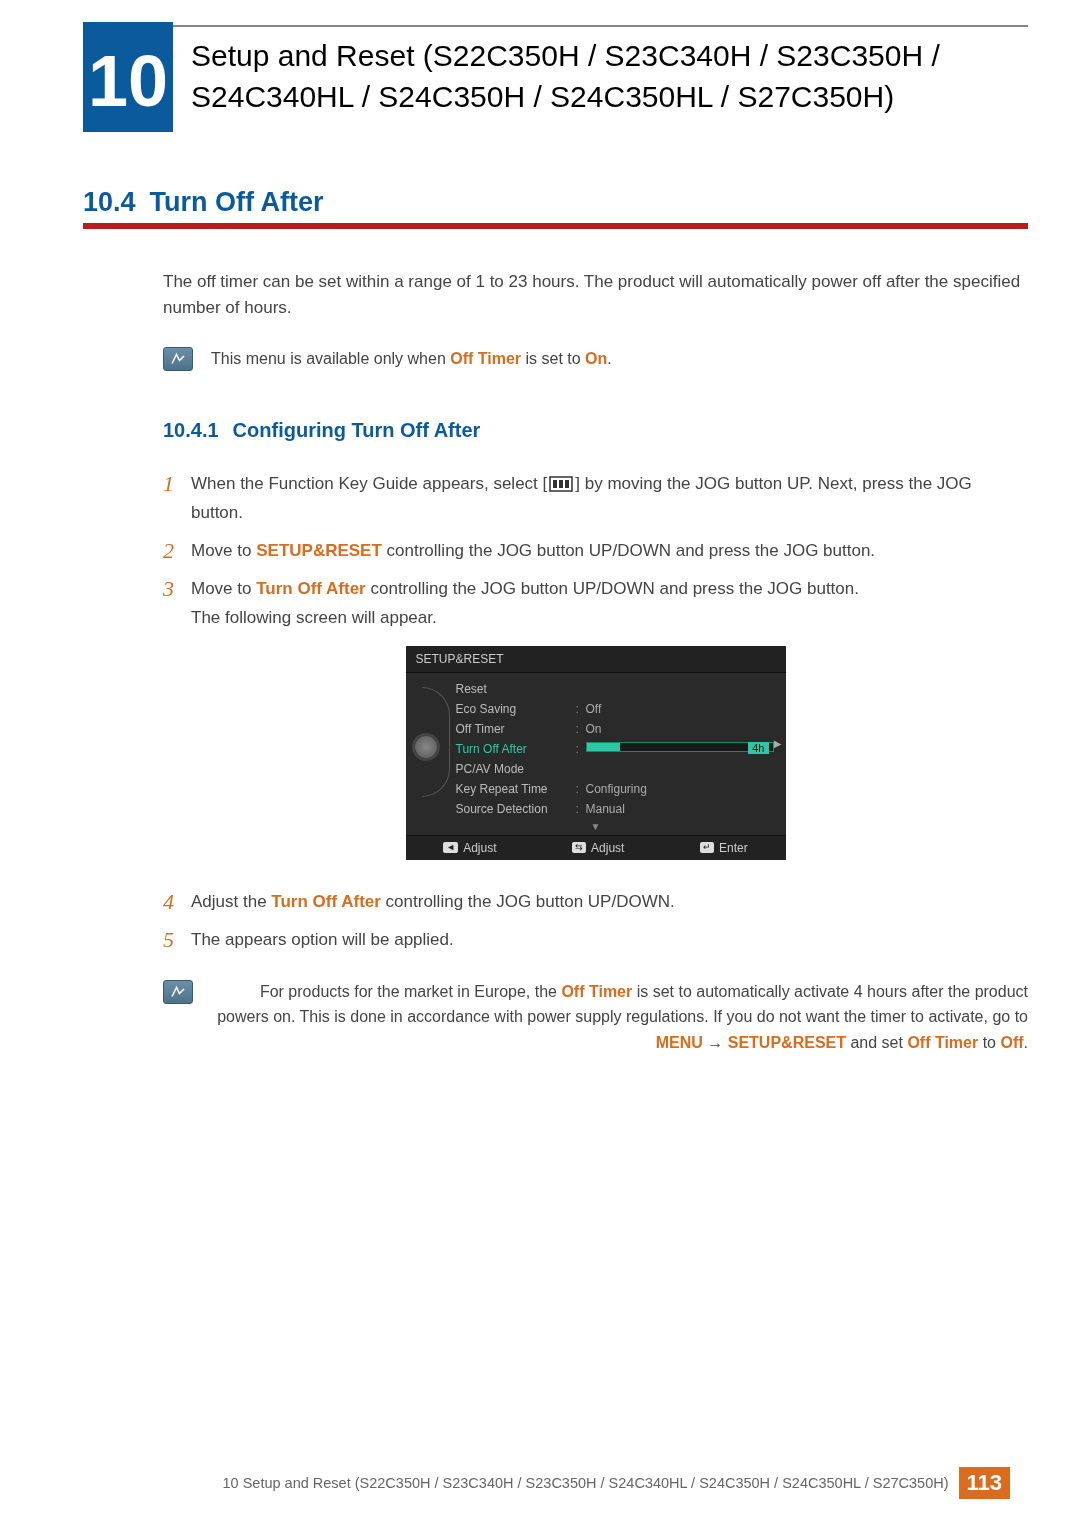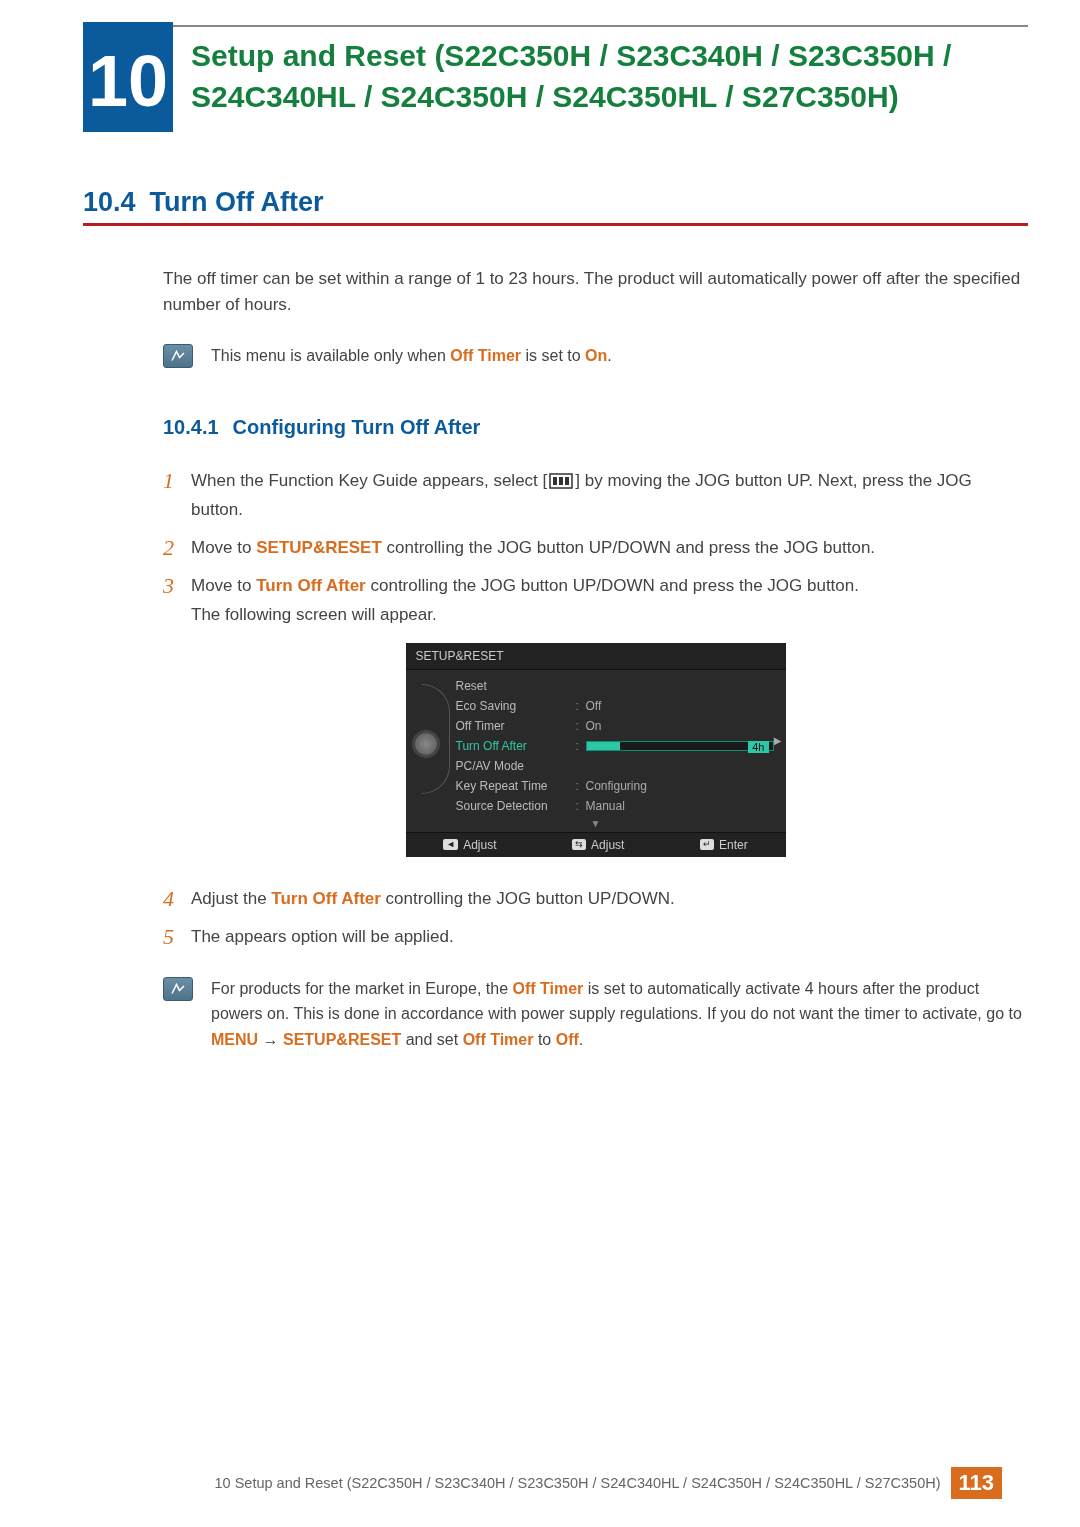--- a/index.html
+++ b/index.html
@@ -32,48 +32,49 @@
     font-size: 72px;
     font-weight: bold;
     display: flex;
     align-items: center;
     justify-content: center;
     flex-shrink: 0;
     line-height: 1;
     padding-top: 8px;
   }
   .chapter-title {
-    color: #15803d;
+    color: #000000;
     font-size: 30px;
-    font-weight: bold;
+    font-weight: normal;
     line-height: 1.35;
     margin-left: 18px;
     margin-top: 14px;
   }
   .section-heading {
     color: #0a5a9c;
     font-size: 27px;
     font-weight: bold;
     margin-top: 55px;
-    border-bottom: 3px solid #b91c1c;
+    border-bottom: 6px solid #b91c1c;
     padding-bottom: 5px;
   }
   .section-num { margin-right: 14px; display: inline-block; }
   .body-text {
     font-size: 17px;
     color: #444;
     line-height: 1.55;
     margin-top: 40px;
     margin-left: 80px;
   }
   .note-row {
     display: flex;
     align-items: flex-start;
     margin-top: 24px;
     margin-left: 80px;
+    text-align: right;
   }
   .note-icon {
     width: 30px;
     height: 24px;
     background: linear-gradient(#6a8fa6,#4d7289);
     border: 1px solid #3a5a70;
     border-radius: 3px;
     display: flex;
     align-items: center;
     justify-content: center;
@@ -165,21 +166,21 @@
     position:absolute; top:14px; right:-4px; width:28px; height:110px;
     border:1px solid #555; border-left:none; border-radius:0 60px 60px 0;
   }
   .osd-menu {
     flex: 1;
     padding: 6px 0 2px 0;
   }
   .osd-row {
     display: flex;
     padding: 3px 12px 3px 10px;
-    align-items: center;
+    align-items: flex-start;
   }
   .osd-row.sel .osd-label { color: #2ec7a6; }
   .osd-label { width: 120px; color: #bbb; }
   .osd-colon { width: 10px; color: #888; }
   .osd-value { color: #aaa; }
   .osd-slider {
     flex:1; display:flex; align-items:center; gap:6px;
   }
   .osd-bar {
     flex:1; height:10px; border:1px solid #0d8e74; position:relative;
@@ -204,21 +205,21 @@
     padding:5px 0; background:#222; font-size:12px; color:#ccc;
   }
   .osd-footer span { display:flex; align-items:center; gap:5px; }
   .osd-ficon {
     display:inline-block; background:#ddd; color:#222; font-size:9px;
     padding:1px 3px; border-radius:2px; line-height:1; min-width:14px; text-align:center;
   }
   .footer {
     position: absolute;
     bottom: 28px;
-    left: 0; right: 8px;
+    left: 0; right: 0;
     display: flex;
     justify-content: flex-end;
     align-items: center;
     padding: 0 70px;
     gap: 10px;
   }
   .footer-text {
     font-size: 14.5px;
     color: #666;
   }

